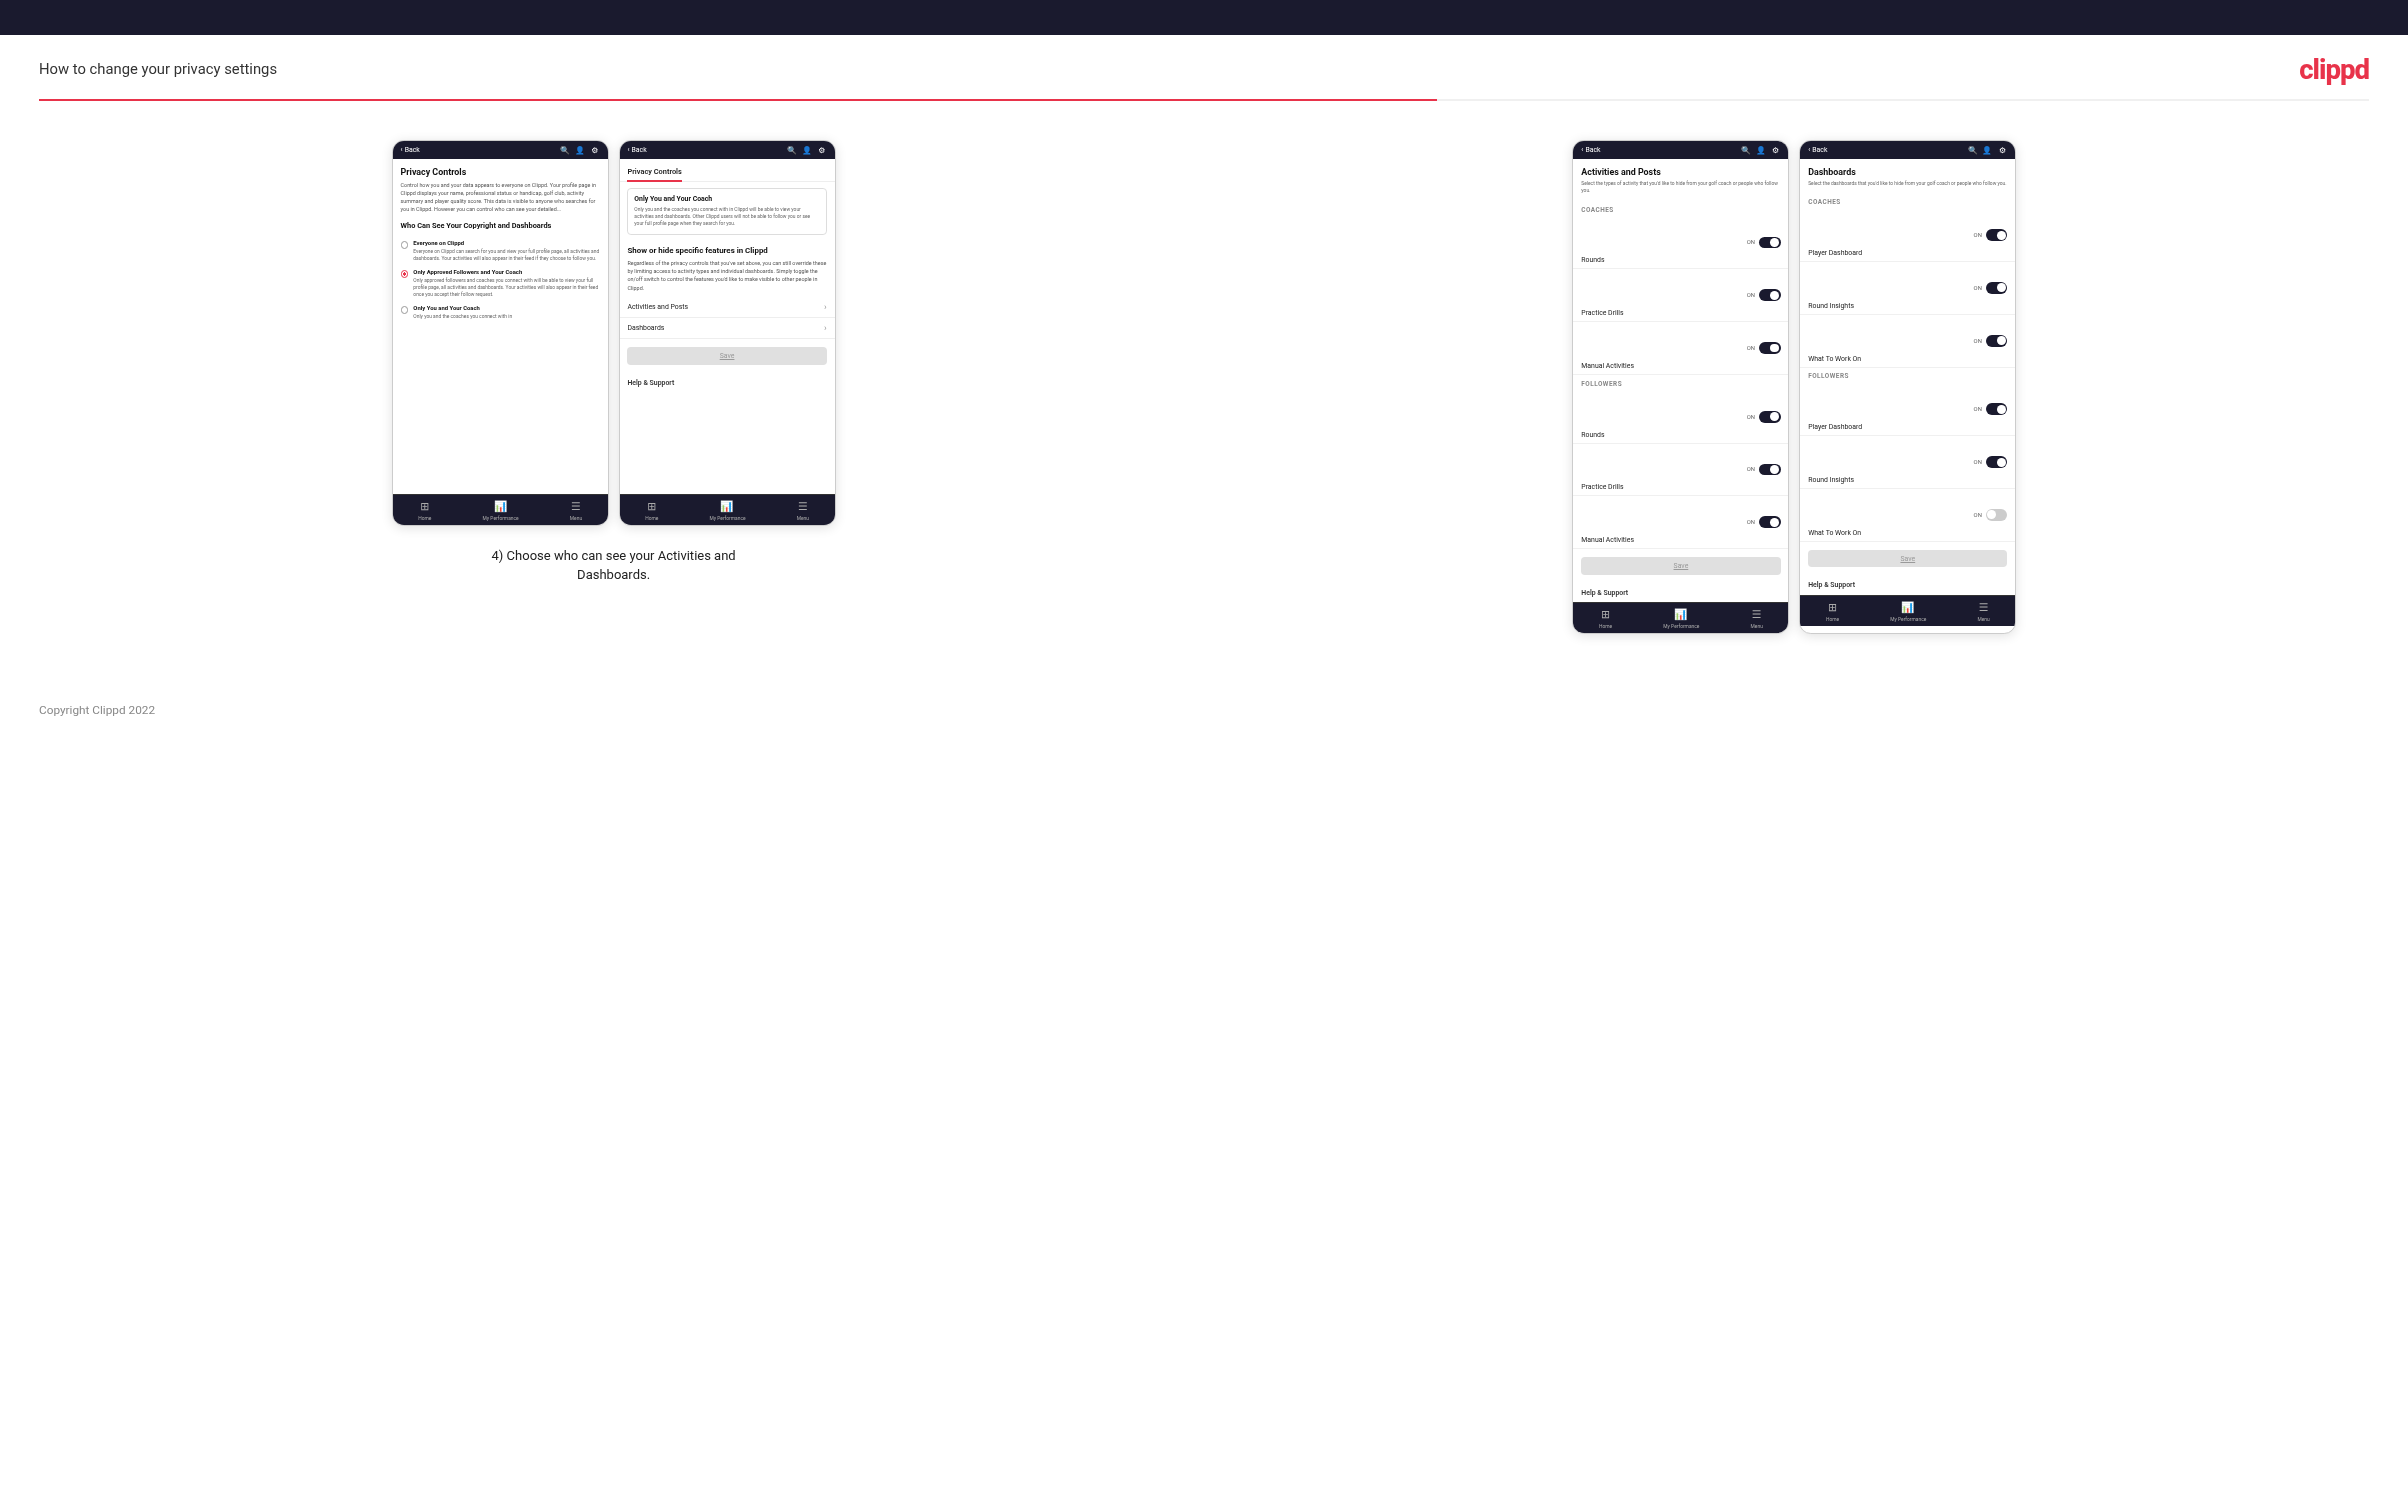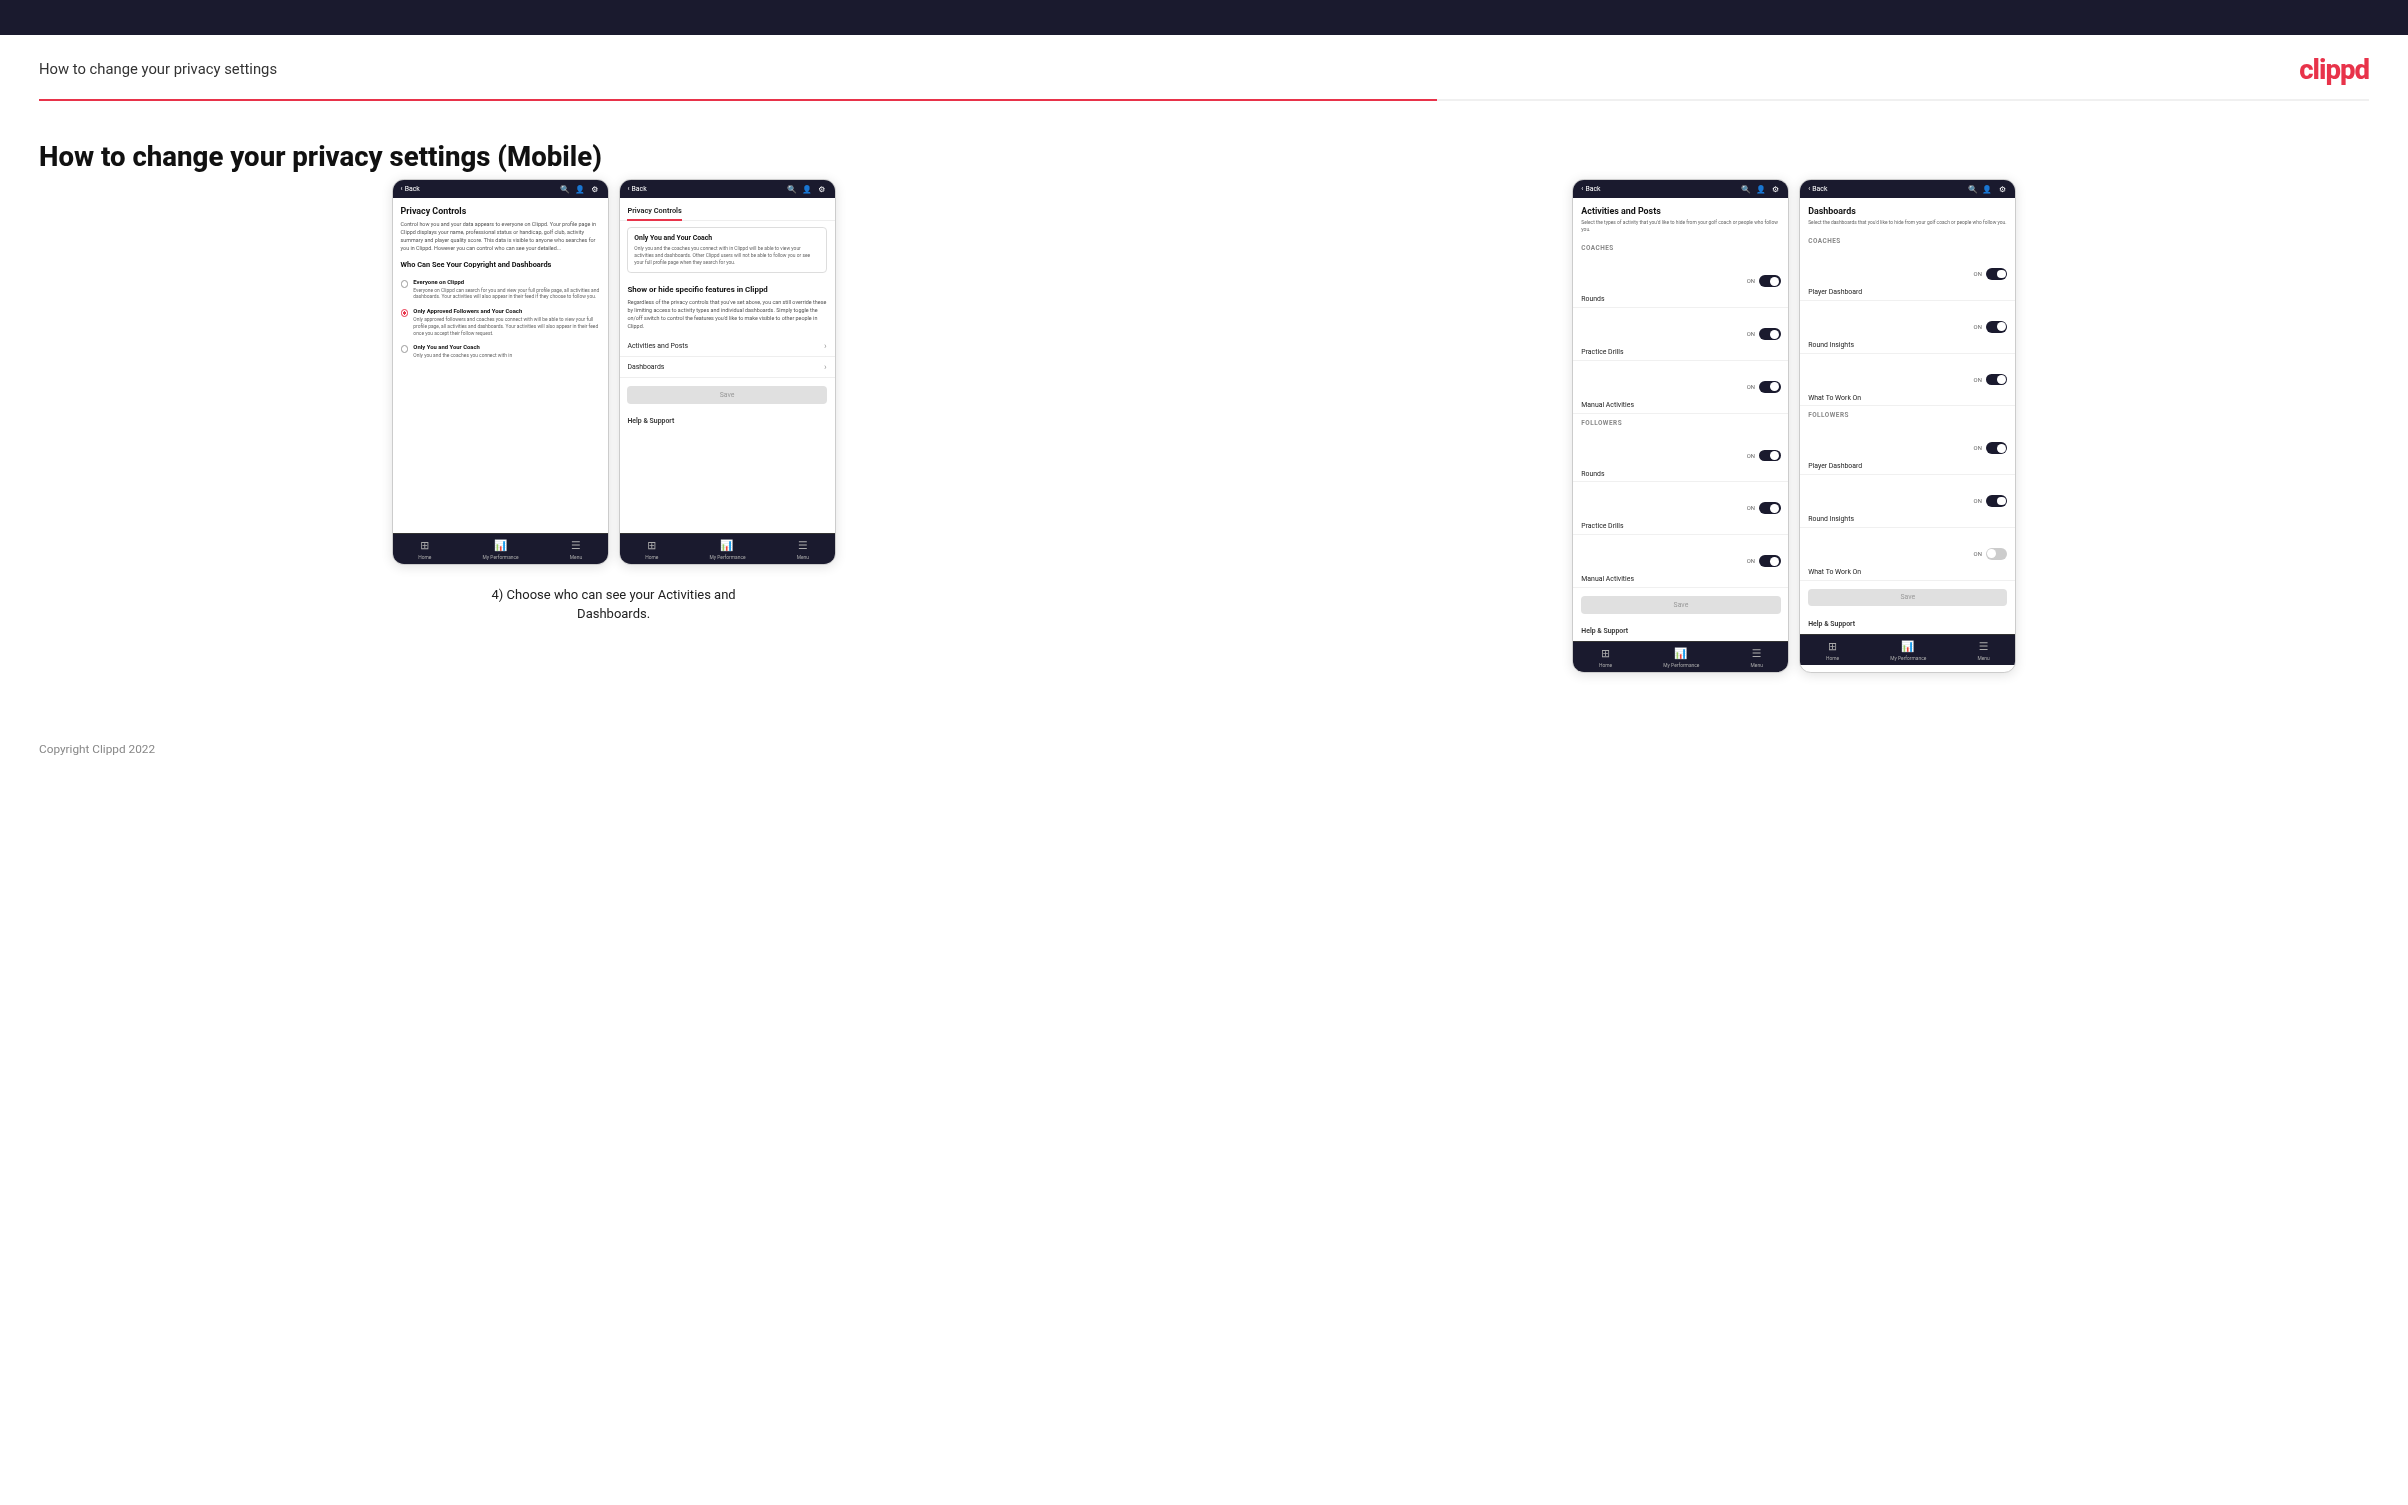--- a/index.html
+++ b/index.html
@@ -259,20 +259,21 @@
       color: #999;
     }
     .save-btn {
       margin: 7.9px;
       background: #e0e0e0;
       border-radius: 3.9px;
       padding: 4.9px;
       text-align: center;
       font-size: 6.9px;
       color: #999;
+      text-decoration: underline;
     }
     .help-section {
       padding: 5.9px 7.9px;
       font-size: 6.9px;
       color: #333;
       font-weight: 600;
     }
 
     
     .screen3 .section-title {
@@ -368,21 +369,20 @@
 
 <div class="header">
   <span class="header-title">How to change your privacy settings</span>
   <span class="logo">clippd</span>
 </div>
 
 <div class="header-divider"></div>
 
 <div class="page-content">
 
-  <div class="page-heading">How to change your privacy settings (Mobile)</div>
 
   <div class="screenshots-row">
 
     <div class="screenshot-group">
       <div class="double-phone-group">
 
         <div class="phone-mockup screen1">
 
           <div class="phone-topbar">
             <div class="phone-topbar-back">

